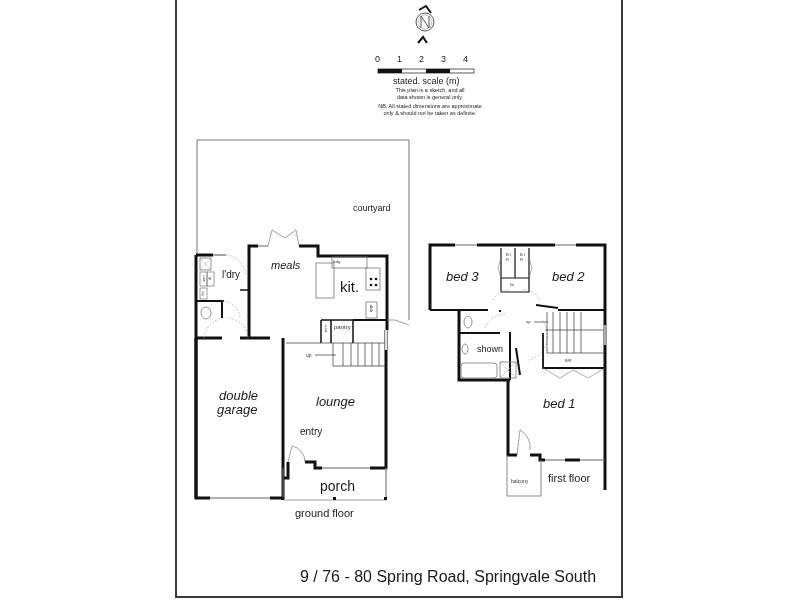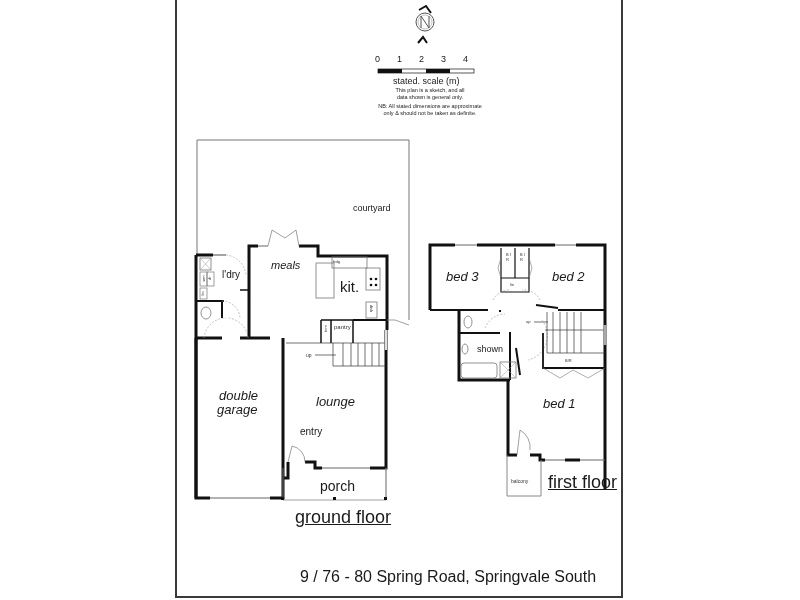--- a/index.html
+++ b/index.html
@@ -4,21 +4,21 @@
 <style>
   html,body{margin:0;padding:0;background:#ffffff;}
   body{width:800px;height:600px;position:relative;overflow:hidden;font-family:"Liberation Sans",sans-serif;color:#1a1a1a;}
   .frame{position:absolute;left:175px;top:-2px;width:448px;height:600px;border:2px solid #3a3a3a;border-top:none;box-sizing:border-box;}
   svg{position:absolute;left:0;top:0;}
   .lbl{position:absolute;white-space:nowrap;color:#1a1a1a;}
   .sm{font-size:6px;color:#333;}
   .xs{font-size:4px;color:#333;}
   .room{font-size:13px;font-style:italic;}
   .room-lg{font-size:17px;}
-  .floor{font-size:18px;text-decoration:underline;}
+  .floor{font-size:11px;}
   .addr{position:absolute;left:0;width:800px;top:568px;text-align:center;font-size:16px;margin-left:48px;}
   .scale-num{position:absolute;top:54px;font-size:9px;}
   .note{position:absolute;font-size:5.5px;color:#222;text-align:center;line-height:7px;}
 </style>
 </head>
 <body>
 
 <div class="frame"></div>
 
 <svg width="800" height="600">

